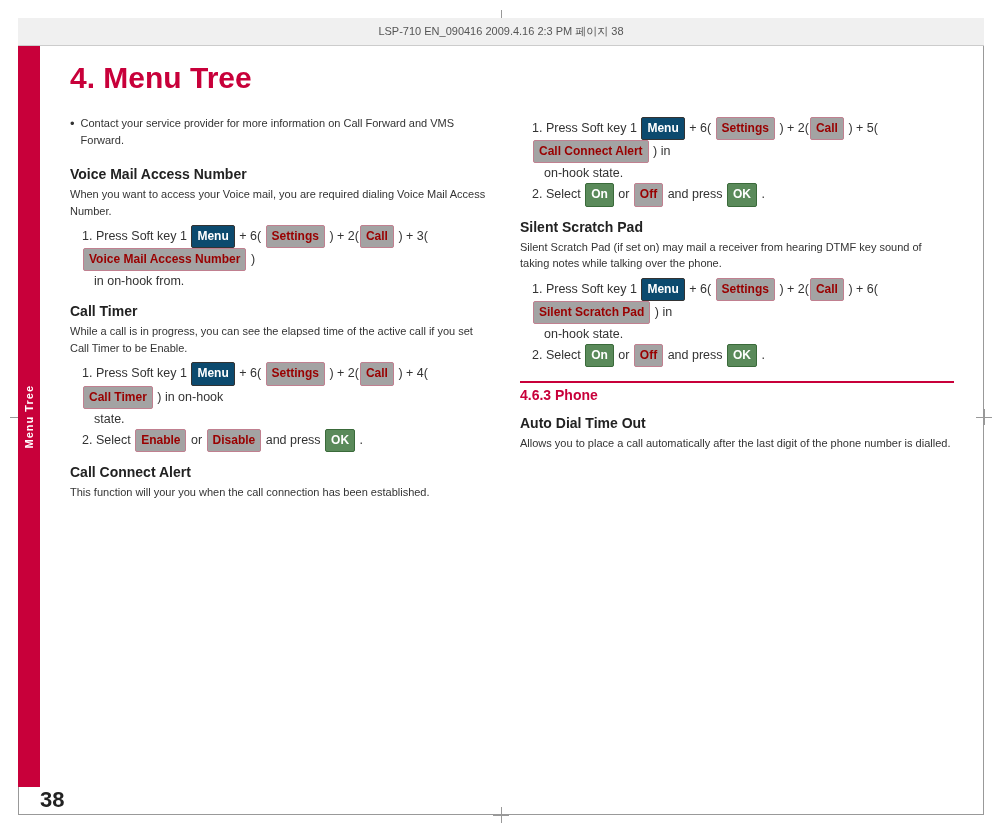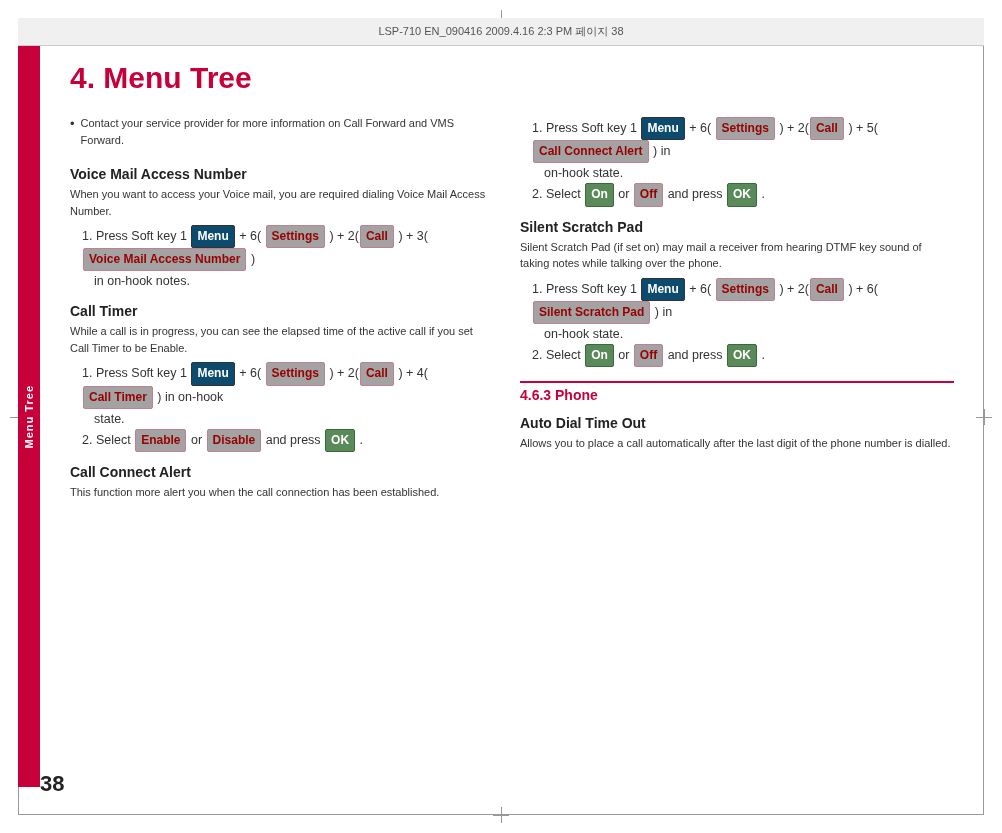--- a/index.html
+++ b/index.html
@@ -104,21 +104,21 @@
       font-size: 11px;
       font-weight: bold;
       writing-mode: vertical-rl;
       transform: rotate(180deg);
       letter-spacing: 1px;
     }
 
     
     .page-number {
       position: absolute;
-      bottom: 36px;
+      bottom: 20px;
       left: 40px;
       font-size: 22px;
       font-weight: bold;
       color: #222;
     }
 
     
     .content {
       position: absolute;
       top: 46px;
@@ -268,42 +268,42 @@
 
       <div class="section-heading">Voice Mail Access Number</div>
       <div class="section-text">When you want to access your Voice mail, you are required dialing Voice Mail Access Number.</div>
       <div class="step-block">
         <div class="step-line">
           1. Press Soft key 1 <span class="key-badge key-dark">Menu</span>
           + 6( <span class="key-badge key-pink">Settings</span> ) +
           2(<span class="key-badge key-pink">Call</span>
           ) + 3( <span class="key-badge key-pink">Voice Mail Access Number</span> )
         </div>
-        <div class="step-line" style="margin-left:12px;">in on-hook notes.</div>
+        <div class="step-line" style="margin-left:12px;">in on-hook from.</div>
       </div>
 
       <div class="section-heading">Call Timer</div>
       <div class="section-text">While a call is in progress, you can see the elapsed time of the active call if you set Call Timer to be Enable.</div>
       <div class="step-block">
         <div class="step-line">
           1. Press Soft key 1 <span class="key-badge key-dark">Menu</span>
           + 6( <span class="key-badge key-pink">Settings</span> ) +
           2(<span class="key-badge key-pink">Call</span>
           ) + 4( <span class="key-badge key-pink">Call Timer</span> ) in on-hook
         </div>
         <div class="step-line" style="margin-left:12px;">state.</div>
         <div class="step-line">
           2. Select <span class="key-badge key-pink">Enable</span>
           or <span class="key-badge key-pink">Disable</span>
           and press <span class="key-badge key-green">OK</span> .
         </div>
       </div>
 
       <div class="section-heading">Call Connect Alert</div>
-      <div class="section-text">This function more alert you when the call connection has been established.</div>
+      <div class="section-text">This function will your you when the call connection has been established.</div>
 
     </div>
 
     <div class="col-right">
 
       <div class="step-block" style="margin-top:2px;">
         <div class="step-line">
           1. Press Soft key 1 <span class="key-badge key-dark">Menu</span>
           + 6( <span class="key-badge key-pink">Settings</span> ) +
           2(<span class="key-badge key-pink">Call</span>

